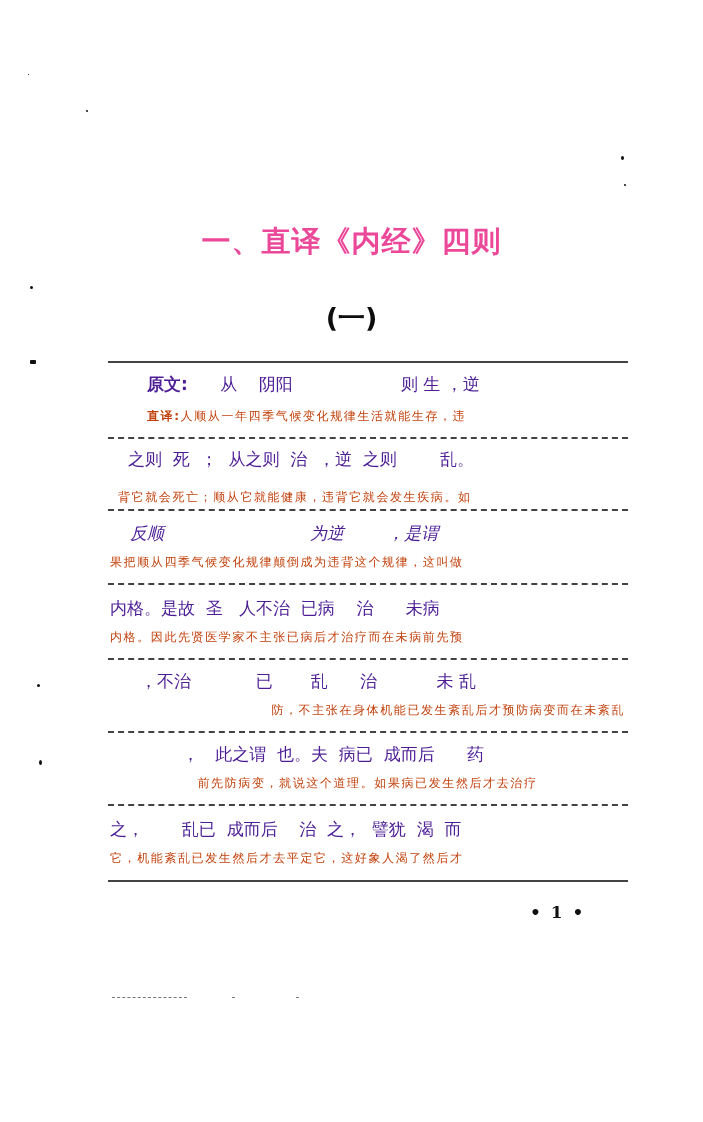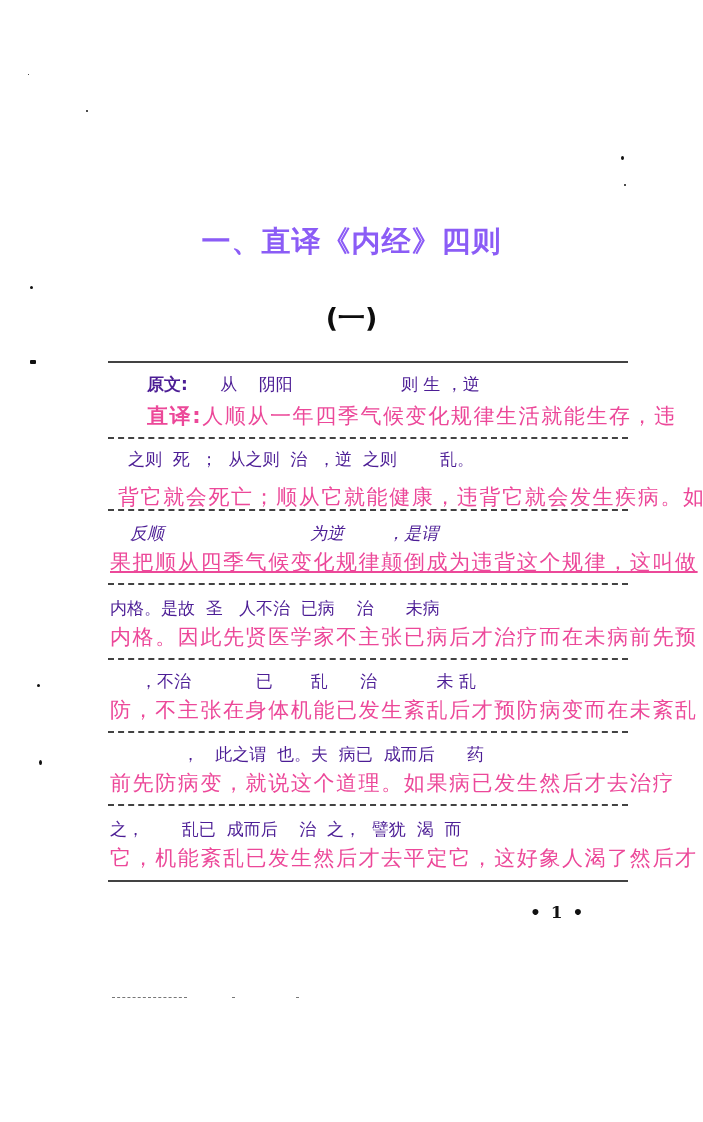--- a/index.html
+++ b/index.html
@@ -18,21 +18,21 @@
     .page-title {
       position: absolute;
       left: 0;
       width: 703px;
       top: 222px;
       text-align: center;
       font-family: "DejaVu Sans", "Liberation Sans", sans-serif;
       font-weight: bold;
       font-size: 29px;
       letter-spacing: 1px;
-      color: #8b5cf6;
+      color: #ec4899;
     }
     .section-title {
       position: absolute;
       left: 0;
       width: 703px;
       top: 300px;
       text-align: center;
       font-family: "DejaVu Sans", "Liberation Sans", sans-serif;
       font-weight: bold;
       font-size: 27px;
@@ -57,23 +57,23 @@
       font-size: 17px;
       line-height: 22px;
     }
     .orig {
       color: #4c1d95;
       font-family: "DejaVu Sans", "Liberation Sans", sans-serif;
       font-weight: normal;
     }
     .trans {
       font-family: "DejaVu Serif", "Liberation Serif", serif;
-      font-size: 21px;
+      font-size: 12px;
       letter-spacing: 1.6px;
-      color: #ec4899;
+      color: #c2410c;
     }
     .label {
       font-family: "DejaVu Sans", "Liberation Sans", sans-serif;
       font-weight: bold;
     }
     .page-number {
       position: absolute;
       left: 530px;
       top: 902px;
       font-family: "DejaVu Serif", "Liberation Serif", serif;
@@ -109,21 +109,21 @@
 <div class="rule" style="top:804px;"></div>
 <div class="rule solid" style="top:880px;"></div>
 
 <div class="line orig" style="top:373px;"><span class="label" style="margin-left:35px;">原文:</span><span>      从    阴阳                    则 生 ，逆</span></div>
 <div class="line trans" style="top:405px;"><span class="label" style="margin-left:35px;">直译:</span><span>人顺从一年四季气候变化规律生活就能生存，违</span></div>
 
 <div class="line orig" style="top:448px; left:128px;">之则  死  ；  从之则  治  ，逆  之则        乱。</div>
 <div class="line trans" style="top:478px; left:118px;margin-top:8px;">背它就会死亡；顺从它就能健康，违背它就会发生疾病。如</div>
 
 <div class="line orig" style="top:522px; left:130px;font-style:italic;">反顺                           为逆        ，是谓</div>
-<div class="line trans" style="top:551px; left:110px;text-decoration:underline;">果把顺从四季气候变化规律颠倒成为违背这个规律，这叫做</div>
+<div class="line trans" style="top:551px; left:110px;">果把顺从四季气候变化规律颠倒成为违背这个规律，这叫做</div>
 
 <div class="line orig" style="top:597px; left:110px;">内格。是故  圣   人不治  已病    治      未病</div>
 <div class="line trans" style="top:626px; left:110px;">内格。因此先贤医学家不主张已病后才治疗而在未病前先预</div>
 
 <div class="line orig" style="top:670px; left:140px;">，不治            已       乱      治           未 乱</div>
 <div class="line trans" style="top:699px; left:110px;text-align:right;">防，不主张在身体机能已发生紊乱后才预防病变而在未紊乱</div>
 
 <div class="line orig" style="top:743px; left:128px;">          ，   此之谓  也。夫  病已  成而后      药</div>
 <div class="line trans" style="top:772px; left:110px;text-align:center;">前先防病变，就说这个道理。如果病已发生然后才去治疗</div>
 

